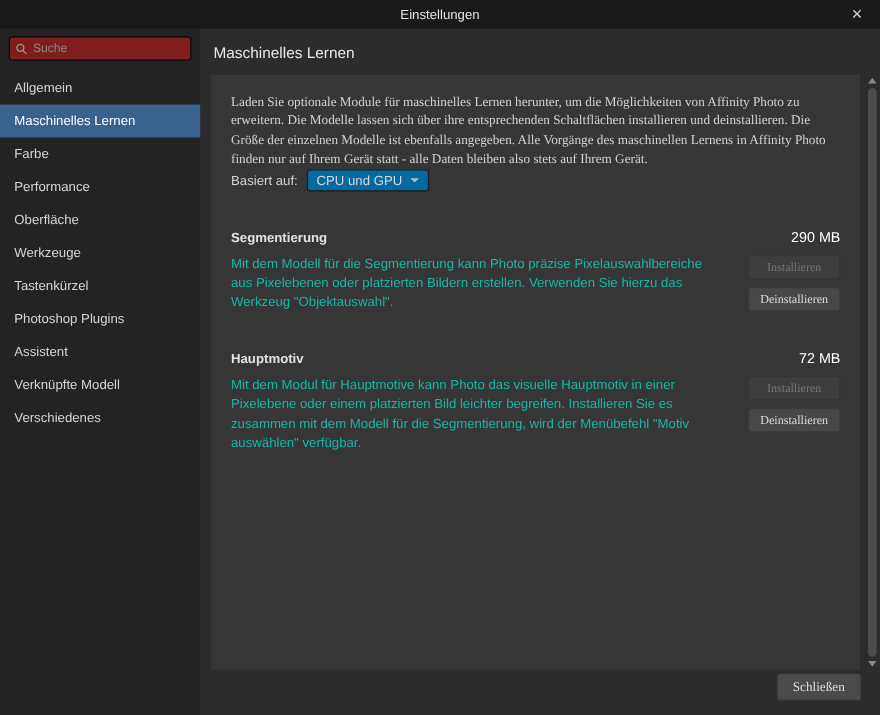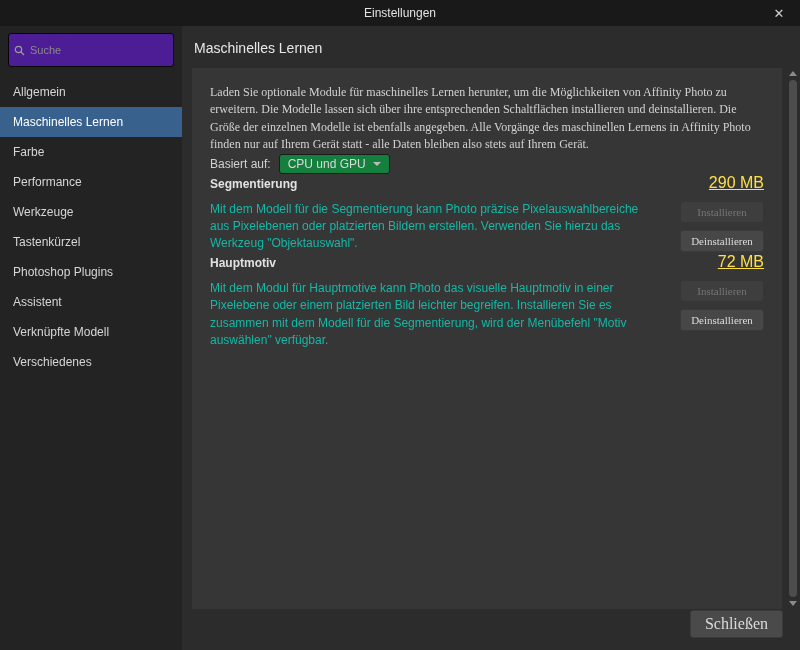--- a/index.html
+++ b/index.html
@@ -22,21 +22,21 @@
     display: flex; align-items: center; justify-content: center;
     color: #cfcfcf; font-size: 13px; cursor: default;
   }
 
   
   .body { flex: 1; display: flex; min-height: 0; }
 
   
   .sidebar { width: 182px; flex: 0 0 182px; background: #232323; padding-top: 5px; }
   .search-box {
-    margin: 2px 8px 10px 8px; height: 34px; background: #4c1d95;
+    margin: 2px 8px 10px 8px; height: 22px; background: #7f1d1d;
     border: 1px solid #050505; border-radius: 3px;
     display: flex; align-items: center; padding: 0 5px; gap: 5px;
   }
   .search-box svg { flex: 0 0 auto; }
   .search-box input {
     flex: 1; min-width: 0; background: transparent; border: none; outline: none;
     color: #c9c9c9; font-size: 11px; font-family: "Liberation Sans", sans-serif;
   }
   .search-box input::placeholder { color: #8a8a8a; }
   .nav-item {
@@ -51,33 +51,33 @@
 
   .panel-area { flex: 1; display: flex; min-height: 0; padding: 0 0 0 10px; }
   .panel {
     flex: 1; background: #363636; margin-right: 4px;
     padding: 16px 18px; overflow: hidden; height: 541px; max-height: 541px;
   }
   .intro { font-size: 12px; line-height: 1.45; color: #d2d2d2; font-family: Liberation Serif, serif; }
 
   .based-row { display: flex; align-items: center; gap: 8px; font-size: 12px; color: #d2d2d2; }
   .dropdown {
-    background: #15803d; border: 1px solid #1b1b1b; border-radius: 3px;
+    background: #0369a1; border: 1px solid #1b1b1b; border-radius: 3px;
     padding: 2px 8px; font-size: 12px; color: #d8d8d8;
     display: inline-flex; align-items: center; gap: 7px; cursor: default;
   }
   .chevron-down {
     width: 0; height: 0; border-left: 4px solid transparent; border-right: 4px solid transparent;
     border-top: 4px solid #bcbcbc; display: inline-block;
   }
 
-  .section { }
+  .section { margin-top: 34px; }
   .section-head { display: flex; align-items: baseline; justify-content: space-between; }
   .section-title { font-size: 12px; font-weight: bold; color: #e2e2e2; }
-  .section-size { font-size: 16px; color: #fde047; text-decoration: underline; }
+  .section-size { font-size: 13px; color: #ffffff; }
   .section-body { display: flex; margin-top: 9px; }
   .section-desc { flex: 1; font-size: 12px; line-height: 1.45; color: #14b8a6; padding-right: 28px; max-width: 505px; }
   .section-buttons { width: 84px; flex: 0 0 84px; display: flex; flex-direction: column; gap: 7px; align-items: stretch; }
   .btn {
     font-family: Liberation Serif, serif;
     font-size: 11px; padding: 4px 6px; text-align: center;
     background: #474747; color: #dcdcdc; border: 1px solid #3a3a3a; border-radius: 3px; cursor: default;
   }
   .btn.disabled { background: #3e3e3e; color: #757575; border-color: #363636; }
 
@@ -87,21 +87,21 @@
     display: flex; flex-direction: column; align-items: center; padding: 3px 0;
   }
   .scroll-arrow { width: 0; height: 0; border-left: 4px solid transparent; border-right: 4px solid transparent; }
   .scroll-arrow.up { border-bottom: 5px solid #8a8a8a; }
   .scroll-arrow.down { border-top: 5px solid #8a8a8a; }
   .scroll-track { flex: 1; width: 8px; margin: 4px 0; background: #262626; border-radius: 4px; position: relative; }
   .scroll-thumb { position: absolute; top: 0; left: 0; width: 8px; height: 100%; background: #4d4d4d; border-radius: 4px; }
 
   
   .footer { flex: 0 0 44px; display: flex; align-items: center; justify-content: flex-end; padding: 0 17px 8px 0; }
-  .footer .btn { padding: 4px 14px; font-size: 16px; background: #4a4a4a; margin-left: 12px; }
+  .footer .btn { padding: 4px 14px; font-size: 12px; background: #4a4a4a; margin-left: 12px; }
 </style>
 </head>
 <body>
 
 <div class="window">
 
   <div class="titlebar">
     <span>Einstellungen</span>
     <span class="close-btn">
       <span>✕</span>
@@ -116,20 +116,21 @@
           <circle cx="4.5" cy="4.5" r="3.2" fill="none" stroke="#9a9a9a" stroke-width="1.2"></circle>
           <line x1="7" y1="7" x2="10" y2="10" stroke="#9a9a9a" stroke-width="1.2"></line>
         </svg>
         <input type="text" placeholder="Suche" style="">
       </div>
 
       <div class="nav-item">Allgemein</div>
       <div class="nav-item selected">Maschinelles Lernen</div>
       <div class="nav-item">Farbe</div>
       <div class="nav-item">Performance</div>
+      <div class="nav-item">Oberfläche</div>
       <div class="nav-item">Werkzeuge</div>
       <div class="nav-item">Tastenkürzel</div>
       <div class="nav-item">Photoshop Plugins</div>
       <div class="nav-item">Assistent</div>
       <div class="nav-item">Verknüpfte Modell</div>
       <div class="nav-item">Verschiedenes</div>
     </div>
 
     <div class="main">
       <div class="main-title">Maschinelles Lernen</div>

